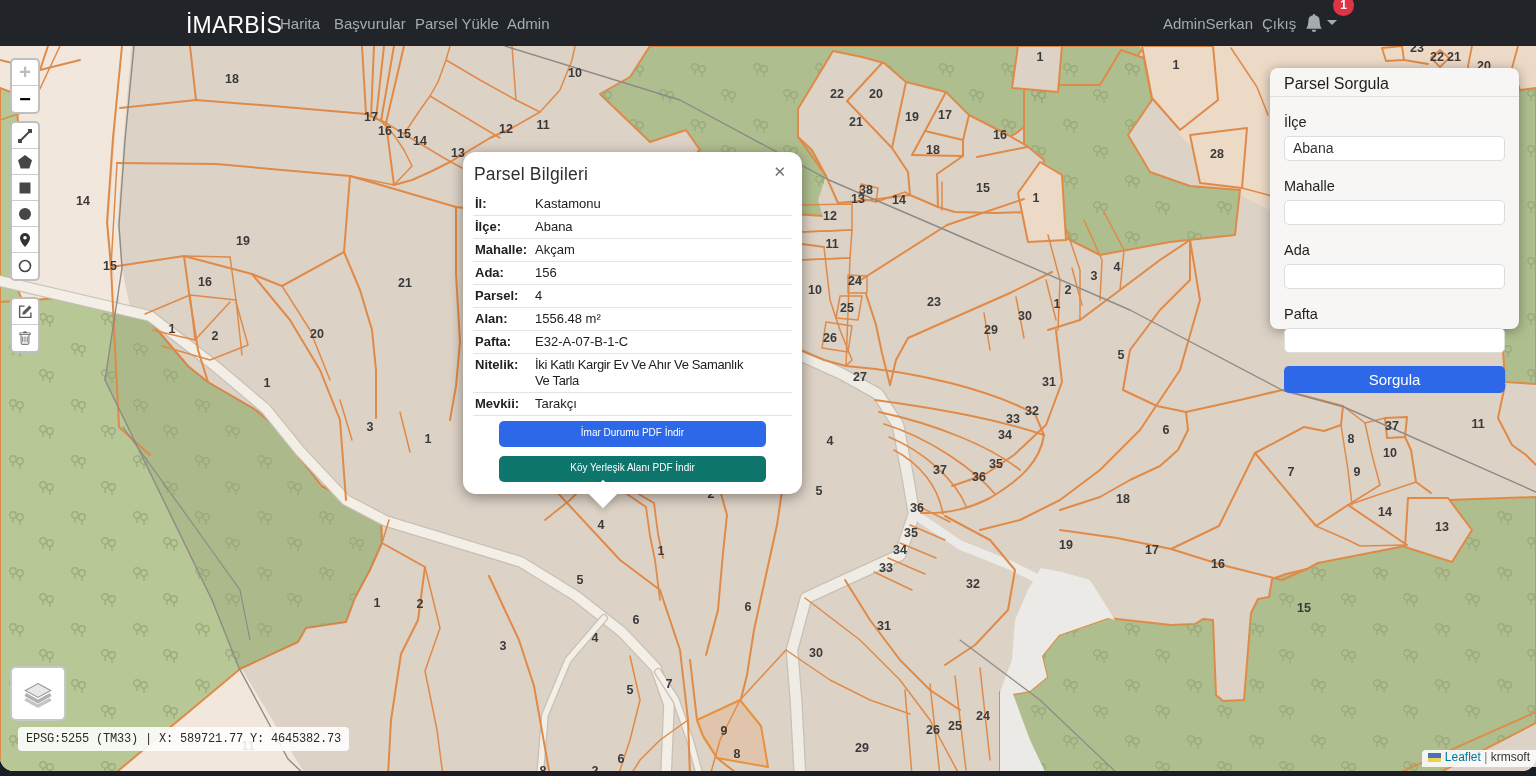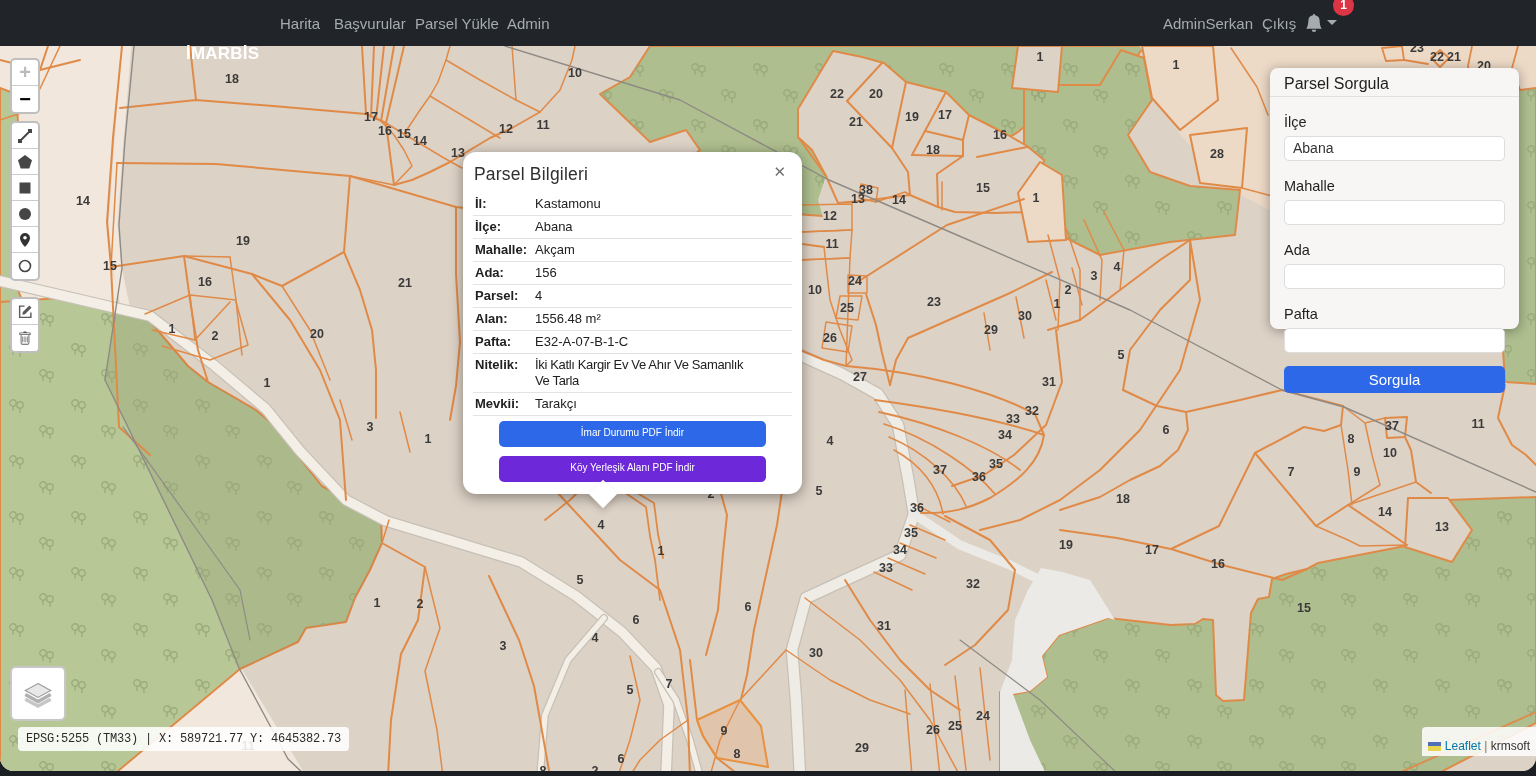--- a/index.html
+++ b/index.html
@@ -1,18 +1,18 @@
 <!DOCTYPE html>
 <html><head>
 <meta charset="utf-8">
 <style>
   html,body{margin:0;padding:0;width:1536px;height:776px;overflow:hidden;background:#1b1f24;
     font-family:"Liberation Sans",sans-serif;}
   #navbar{position:absolute;left:0;top:0;width:1536px;height:46px;background:#212529;z-index:50;}
-  .brand{position:absolute;left:186px;top:12px;color:#fff;font-size:17px;font-weight:bold;letter-spacing:.2px;margin-top:32px;}
+  .brand{position:absolute;left:186px;top:12px;color:#fff;font-size:23px;font-weight:normal;letter-spacing:.2px;}
   .nav a{position:absolute;top:15px;color:#a6abaf;font-size:15px;text-decoration:none;}
   #map{position:absolute;left:0;top:46px;width:1536px;height:725px;overflow:hidden;border-radius:0 0 14px 14px;background:#ddd2c6;}
   
   .lbar{position:absolute;background:#fff;border:2px solid rgba(0,0,0,0.25);border-radius:5px;z-index:20;}
   .lbtn{width:26px;height:26px;display:flex;align-items:center;justify-content:center;border-bottom:1px solid #ccc;box-sizing:border-box;}
   .lbtn:last-child{border-bottom:none;}
   
   #popup{position:absolute;left:463px;top:152px;width:339px;background:#fff;border-radius:13px;
      box-shadow:0 3px 14px rgba(0,0,0,0.4);z-index:30;padding:10px 10px 12px 10px;box-sizing:border-box;}
   #popup h1{margin:2px 0 8px 1px;font-size:17.5px;font-weight:normal;color:#2f2f2f;letter-spacing:0.2px;}
@@ -28,22 +28,22 @@
      box-shadow:0 2px 12px rgba(0,0,0,0.35);z-index:30;}
   #panel .hd{padding:7px 14px;font-size:16px;font-weight:normal;color:#1f1f1f;border-bottom:1px solid #e2e1e0;height:29px;box-sizing:border-box;}
   #panel label{display:block;font-size:14.5px;color:#1f1f1f;margin:17px 14px 6px 14px;}
   #panel .inp{margin:0 14px;height:25px;background:#fff;border:1px solid #ddd;border-radius:5px;font-size:14px;color:#333;
      padding:3px 8px;box-sizing:border-box;}
   #sorgula{margin:13px 14px 0 14px;background:#2c68e8;color:#fff;border-radius:5px;text-align:center;font-size:15px;
      padding:5px 0;height:27px;box-sizing:border-box;}
   
   #epsg{position:absolute;left:18px;top:727px;background:rgba(255,255,255,0.88);border-radius:4px;z-index:20;
      font-family:"Liberation Mono",monospace;font-size:12px;color:#2b2b2b;padding:5px 8px;letter-spacing:-0.2px;}
-  #attr{position:absolute;right:0;top:727px;height:17px;background:rgba(255,255,255,0.85);z-index:20;
-     font-size:12px;color:#333;padding:12px 6px 0 6px;border-top-left-radius:4px;}
+  #attr{position:absolute;right:0;top:750px;height:17px;background:rgba(255,255,255,0.85);z-index:20;
+     font-size:12px;color:#333;padding:0 6px 0 6px;border-top-left-radius:4px;}
   #attr a{color:#0078a8;text-decoration:none;}
   #layersctl{position:absolute;left:10px;top:666px;width:56px;height:55px;background:#fff;border:2px solid rgba(0,0,0,0.22);
      border-radius:6px;z-index:20;display:flex;align-items:center;justify-content:center;box-sizing:border-box;}
 </style>
 </head>
 <body>
 <div id="map">
   <svg id="msvg" width="1536" height="725" viewBox="0 46 1536 725">
 <rect x="0" y="46" width="1536" height="725" fill="#ddd2c6"></rect>
 <defs>
@@ -466,21 +466,21 @@
           <td style="white-space:nowrap;letter-spacing:-0.35px">İki Katlı Kargir Ev Ve Ahır Ve Samanlık<br>Ve Tarla</td>
         </tr>
     <tr>
           <td class="l">Mevkii:</td>
           <td>Tarakçı</td>
         </tr>
   </tbody>
     </table>
   <div style="border-top:1px solid #e3e3e3;padding-top:5px;">
   <div class="pbtn" style="background:#2c68e8;">İmar Durumu PDF İndir</div>
-  <div class="pbtn" style="background:#6d28d9;margin-top:9px;">Köy Yerleşik Alanı PDF İndir</div>
+  <div class="pbtn" style="background:#0f766e;margin-top:9px;">Köy Yerleşik Alanı PDF İndir</div>
   </div>
   <div style="position:absolute;left:130px;bottom:-10px;width:20px;height:20px;background:#fff;transform:rotate(45deg);box-shadow:3px 3px 6px rgba(0,0,0,0.15);"></div>
 </div>
 
 <div id="panel">
   <div class="hd">Parsel Sorgula</div>
   <label>İlçe</label>
   <div class="inp">Abana</div>
   <label>Mahalle</label>
   <div class="inp"></div>

